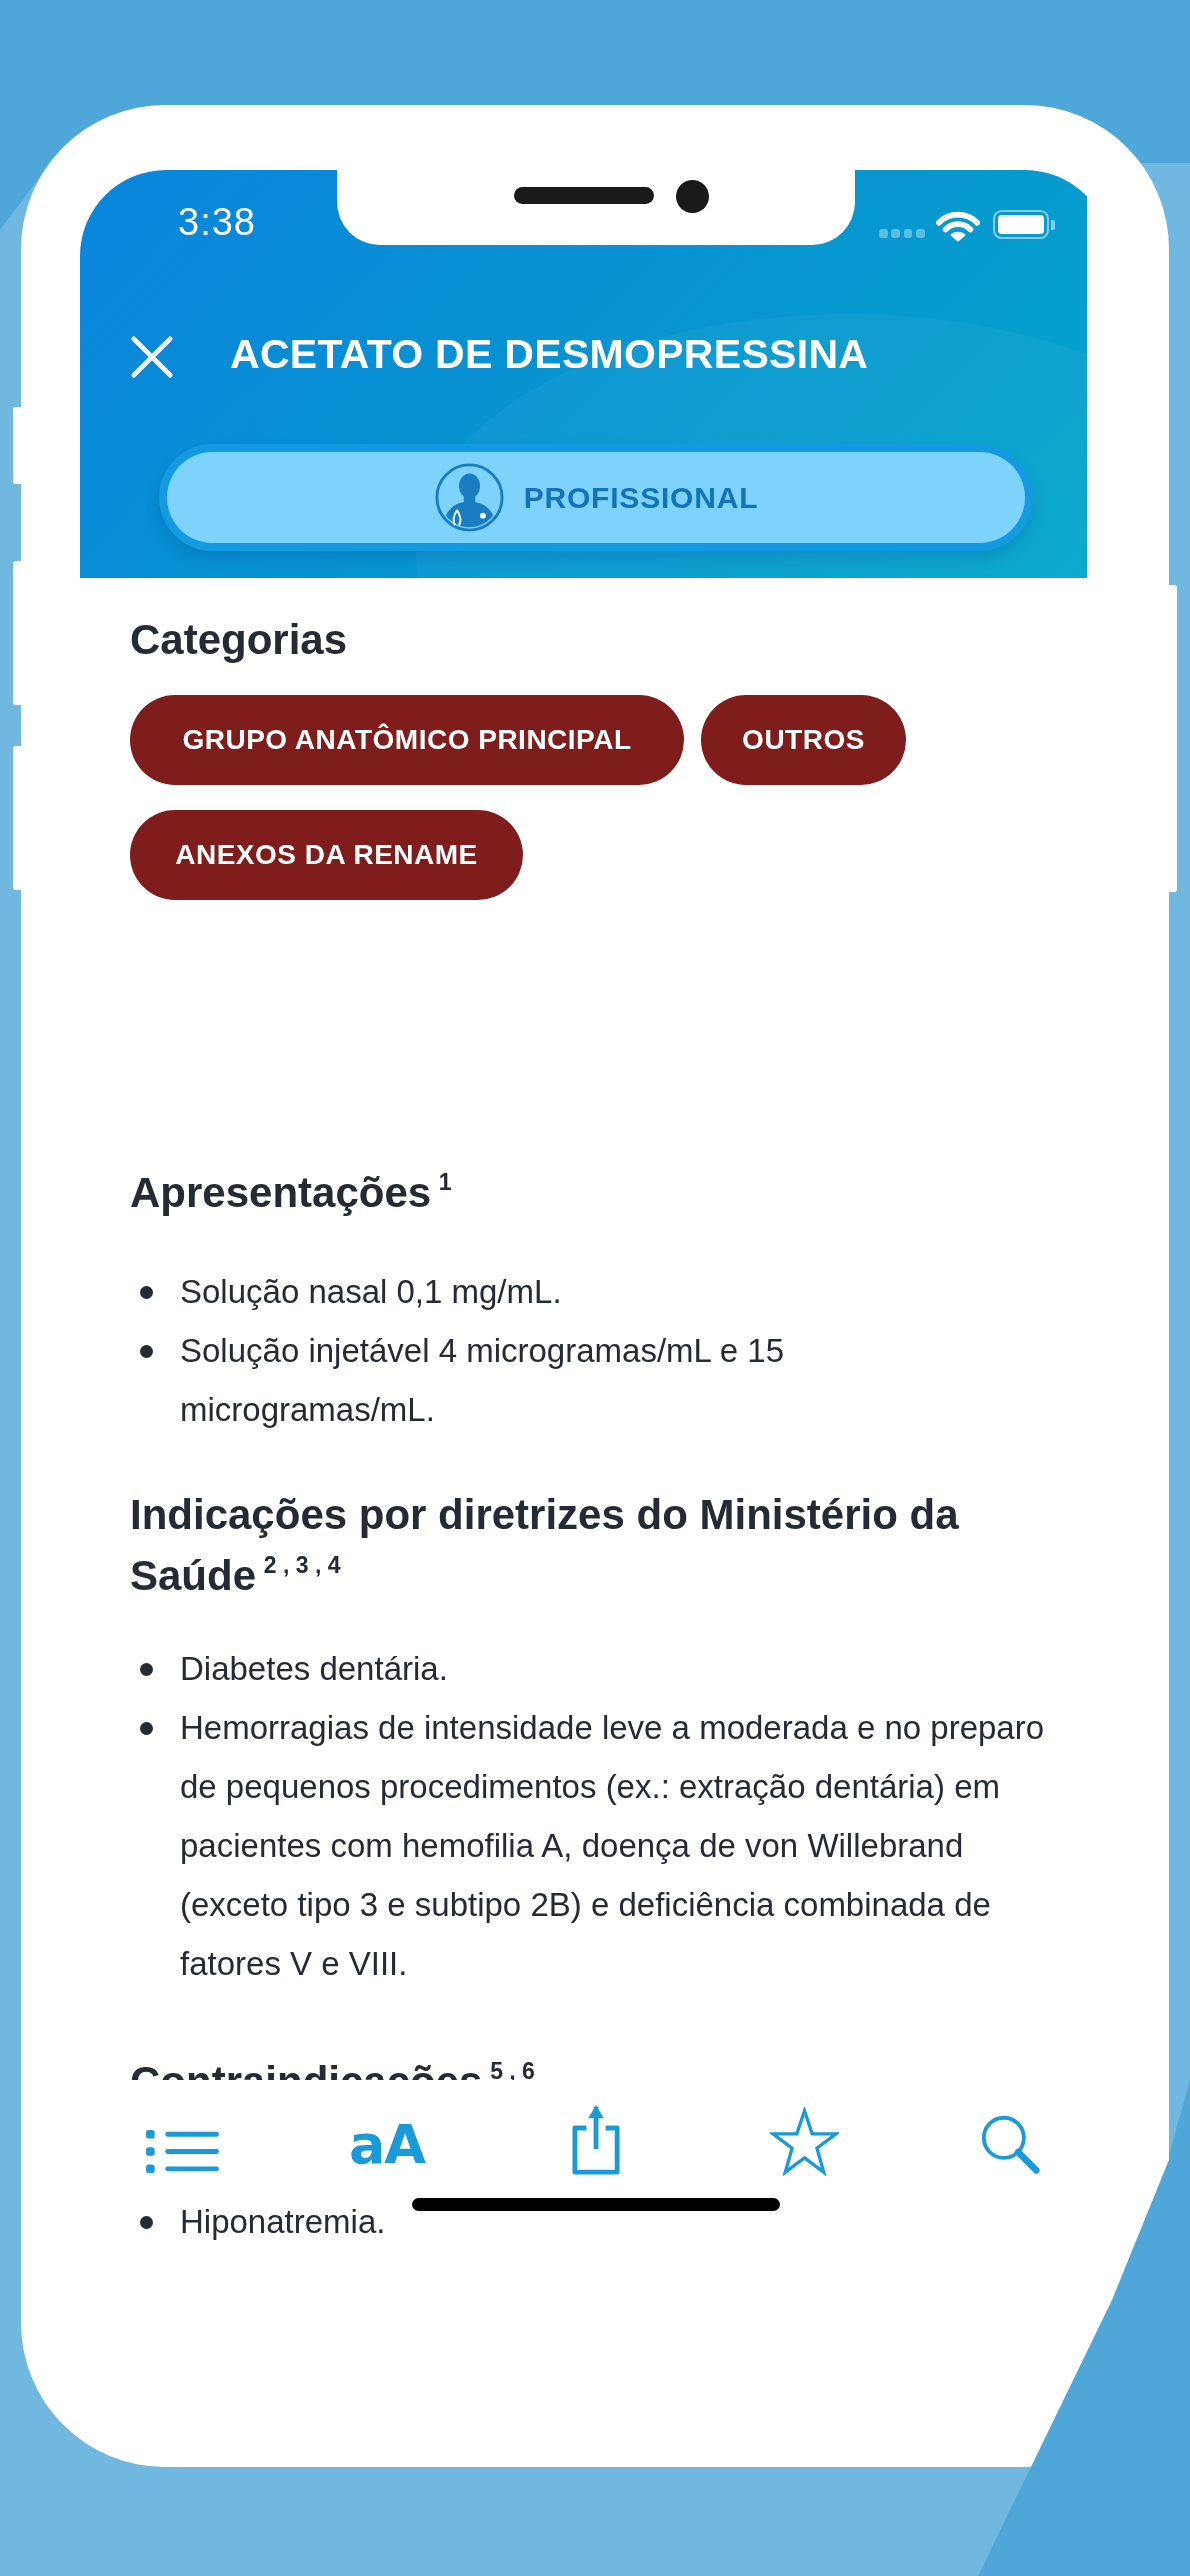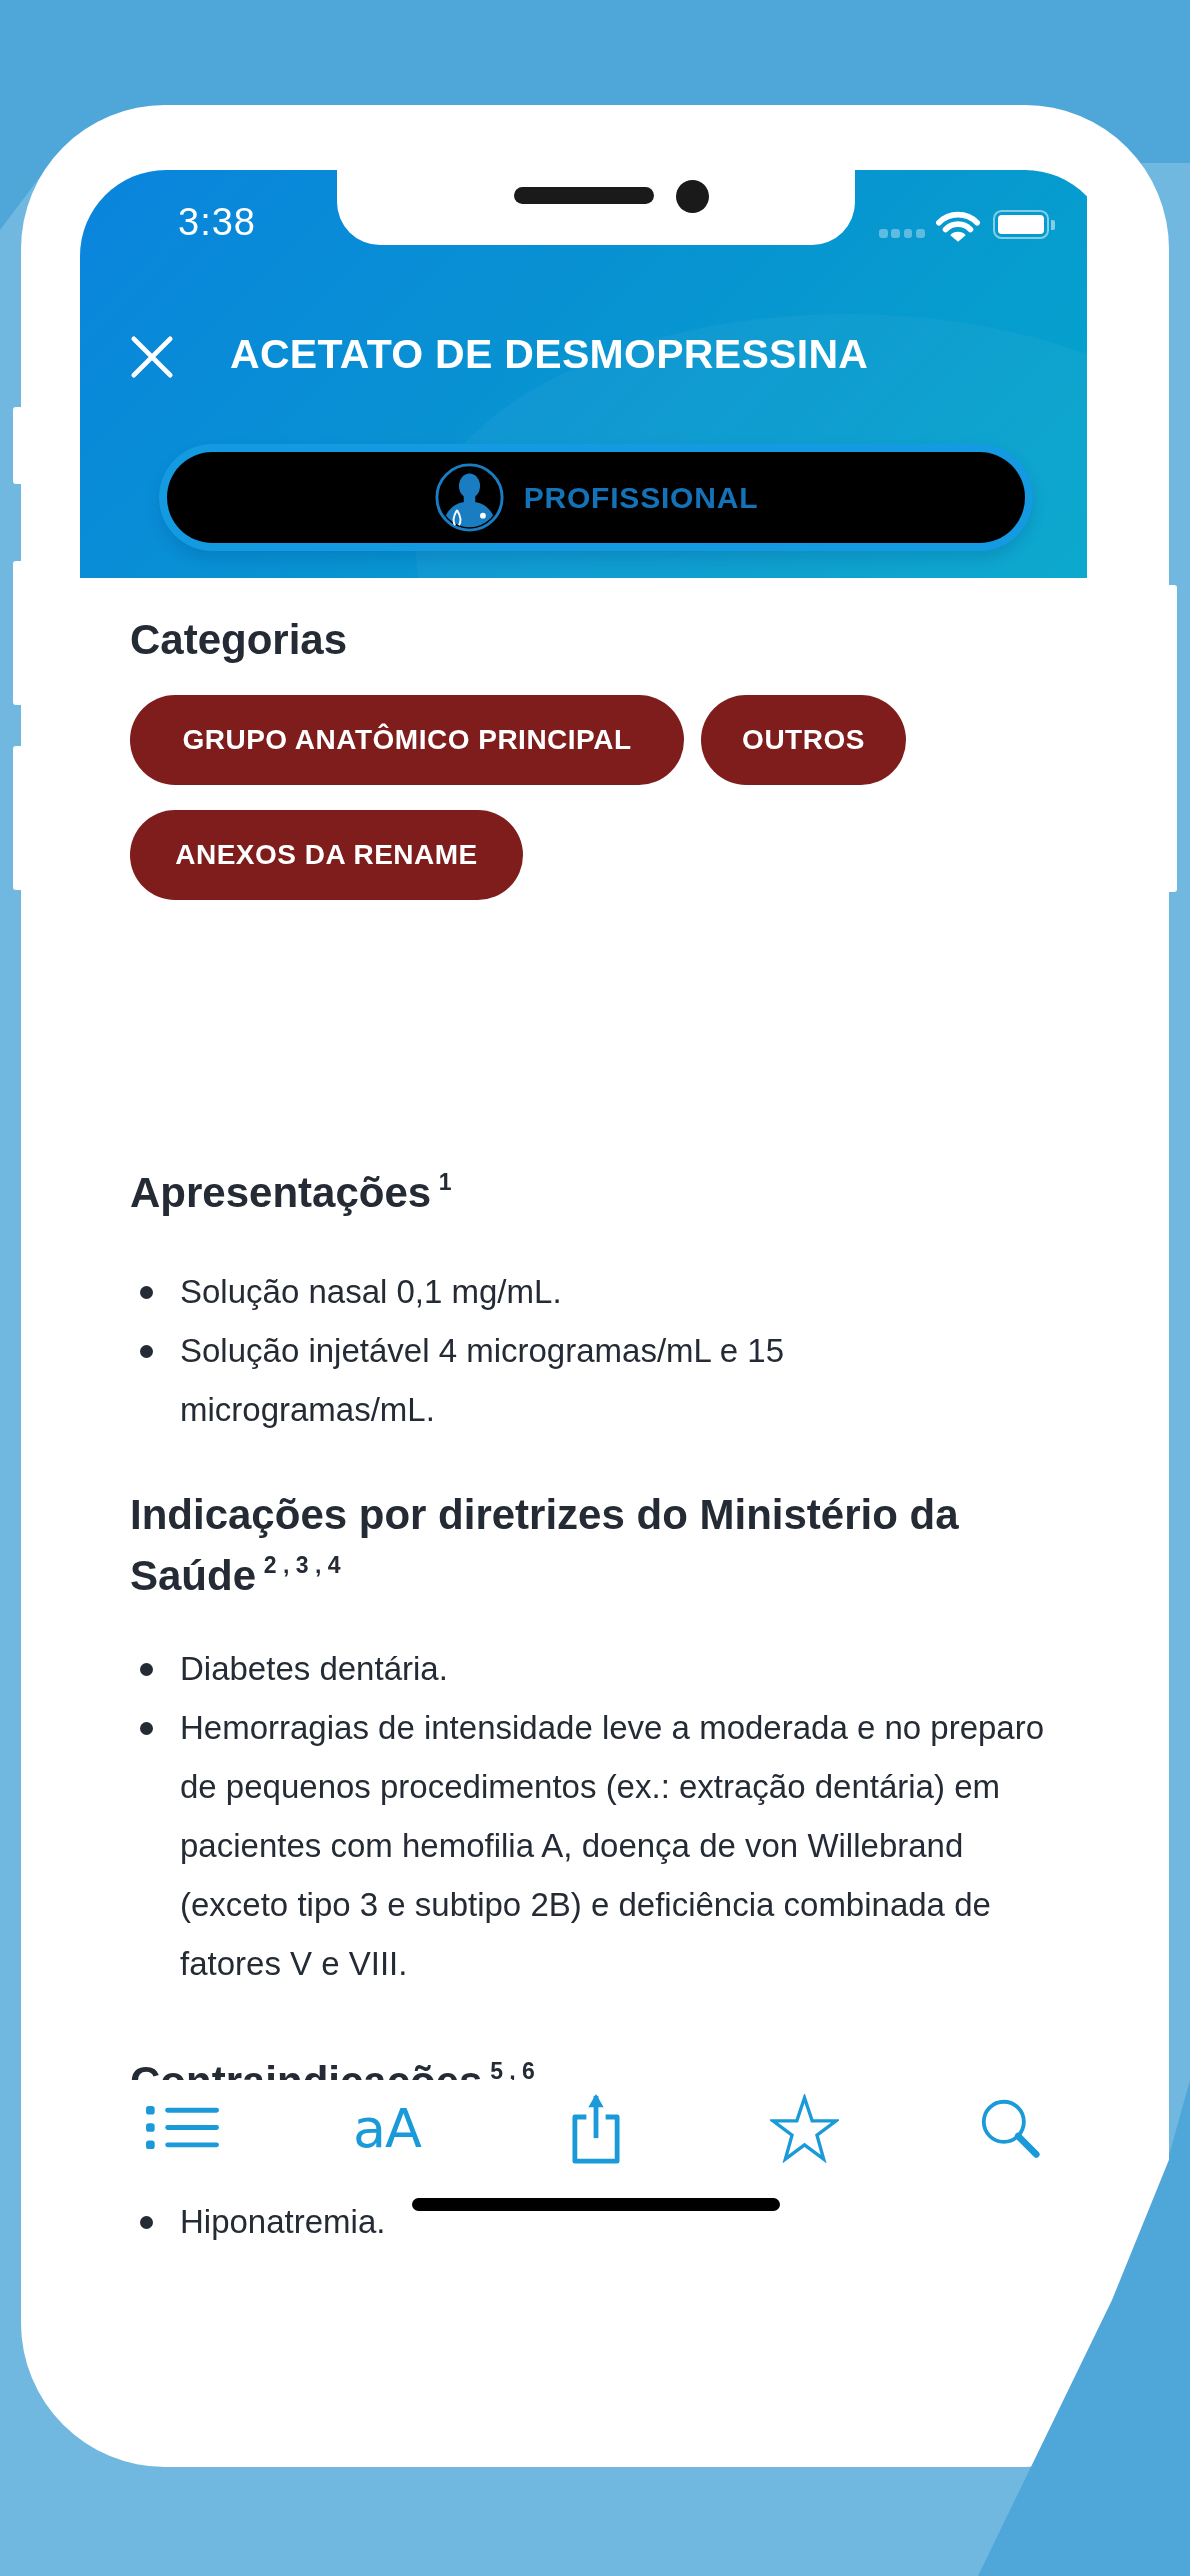--- a/index.html
+++ b/index.html
@@ -97,21 +97,21 @@
     color: #ffffff; font-size: 41px; font-weight: bold; letter-spacing: 0.3px;
   }
   .profile-toggle {
     position: absolute; left: 79px; top: 274px; width: 874px; height: 107px;
     border-radius: 54px;
     background: #139ae0;
     box-shadow: 0 7.7px 13.4px rgba(0,60,120,0.18);
   }
   .profile-inner {
     position: absolute; left: 7.7px; top: 7.7px; right: 7.7px; bottom: 7.7px;
-    background: #000000; border-radius: 48px;
+    background: #7dd3fc; border-radius: 48px;
     display: flex; align-items: center; justify-content: center; gap: 19px;
     cursor: pointer;
   }
   .profile-label {
     color: #1473b8; font-size: 30px; font-weight: bold; letter-spacing: 0.8px;
   }
 
   
   .content {
     position: absolute; left: 50px; top: 408px; width: 958px;
@@ -142,21 +142,21 @@
     width: 13.4px; height: 13.4px; border-radius: 50%; background: #242b35;
   }
 
   
   .toolbar {
     position: absolute; left: 0; top: 1910px; width: 1031px; height: 115px;
     background: #ffffff;
   }
   .tool {
     position: absolute; top: 0; width: 96px; height: 96px;
-    display: flex; align-items: center; justify-content: center; cursor: pointer;
+    display: flex; align-items: flex-end; justify-content: center; cursor: pointer; font-weight: bold;
   }
   .aa { color: #1a9ad8; font-size: 54px; font-family: "DejaVu Sans", sans-serif; letter-spacing: -1px; }
   .home-indicator {
     position: absolute; left: 332px; top: 2028px; width: 368px; height: 12.5px;
     border-radius: 6.7px; background: #000000;
   }
 </style>
 </head>
 <body>
 

